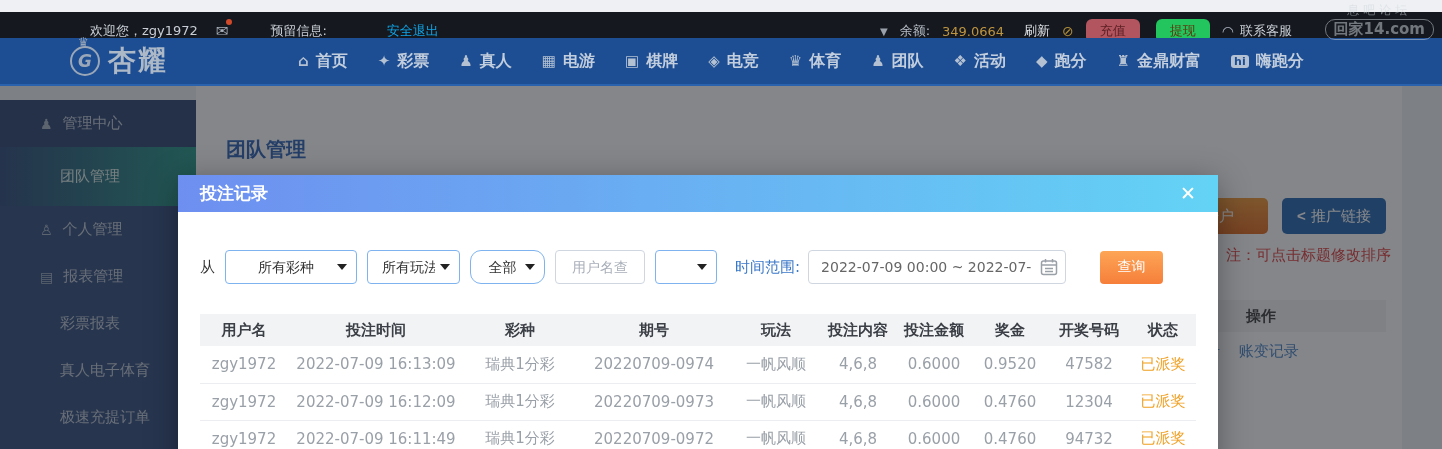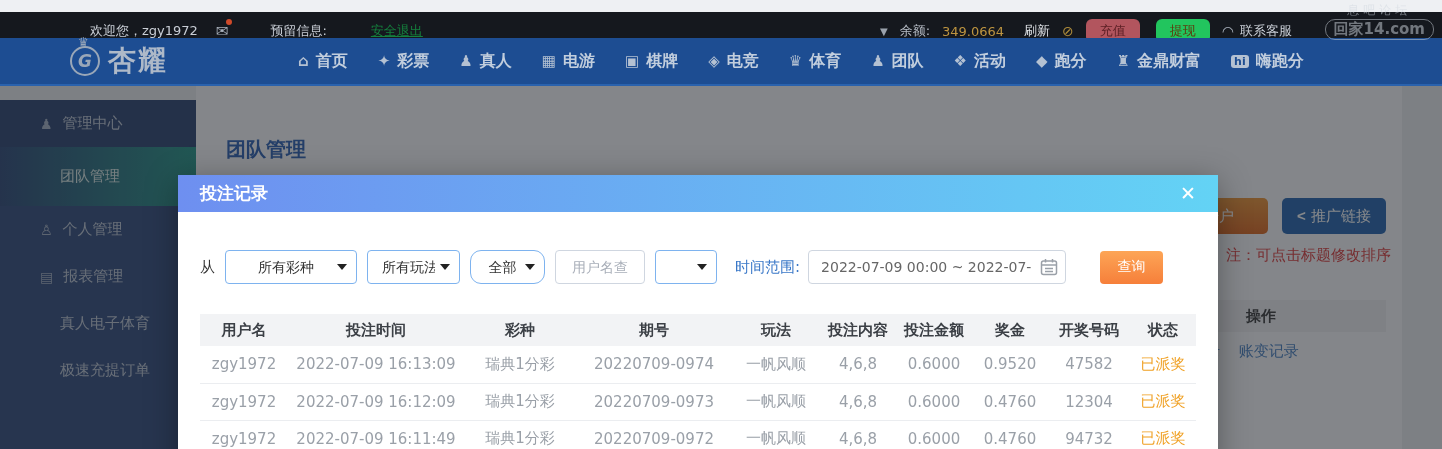--- a/index.html
+++ b/index.html
@@ -6,21 +6,21 @@
   html,body { width:1442px; height:449px; overflow:hidden; }
   body { font-family:"DejaVu Sans","Liberation Sans",sans-serif; position:relative; background:#eef0f3; }
 
   
   .topbar { position:absolute; left:0; top:12px; width:1442px; height:38px; background:#15181e;
             display:flex; align-items:center; color:#c9ced6; font-size:13px; z-index:40; }
   .topbar .welcome { margin-left:90px; }
   .mail-icon { position:relative; margin-left:18px; font-size:15px; color:#aab2bd; cursor:pointer; }
   .mail-dot { position:absolute; top:-3px; right:-4px; width:6px; height:6px; border-radius:50%; background:#d04a2a; }
   .reserved { margin-left:42px; }
-  .logout { margin-left:44px; color:#15803d; text-decoration:underline; cursor:pointer; }
+  .logout { margin-left:60px; color:#0ea5e9; cursor:pointer; }
   .topbar .right { margin-left:auto; margin-right:150px; display:flex; align-items:center; gap:12px; }
   .caret { font-size:10px; color:#9aa1ab; }
   .balance-label { color:#b8bec7; }
   .balance-value { color:#bd9440; }
   .refresh { color:#e3e6ea; margin-left:8px; cursor:pointer; }
   .eye-slash { color:#ad8b3a; font-size:14px; cursor:pointer; }
   .tb-btn { border:none; border-radius:6px; height:24px; padding:0 14px; font-size:13px; cursor:pointer; }
   .tb-btn.recharge { background:#b2555e; color:#5e2026; }
   .tb-btn.withdraw { background:#22c55e; color:#5e3a0c; margin-left:4px; }
   .support { display:flex; align-items:center; gap:6px; color:#c9ced6; cursor:pointer; }
@@ -204,20 +204,23 @@
       <div class="side-item active">
         <span>团队管理</span>
       </div>
       <div class="side-item ">
         <span class="sicon">♙</span>
         <span>个人管理</span>
       </div>
       <div class="side-item ">
         <span class="sicon">▤</span>
         <span>报表管理</span>
+      </div>
+      <div class="side-item sub">
+        <span>彩票报表</span>
       </div>
       <div class="side-item sub">
         <span>真人电子体育</span>
       </div>
       <div class="side-item sub">
         <span>极速充提订单</span>
       </div>
     </div>
   <div class="card">
     <div class="page-title">团队管理</div>

